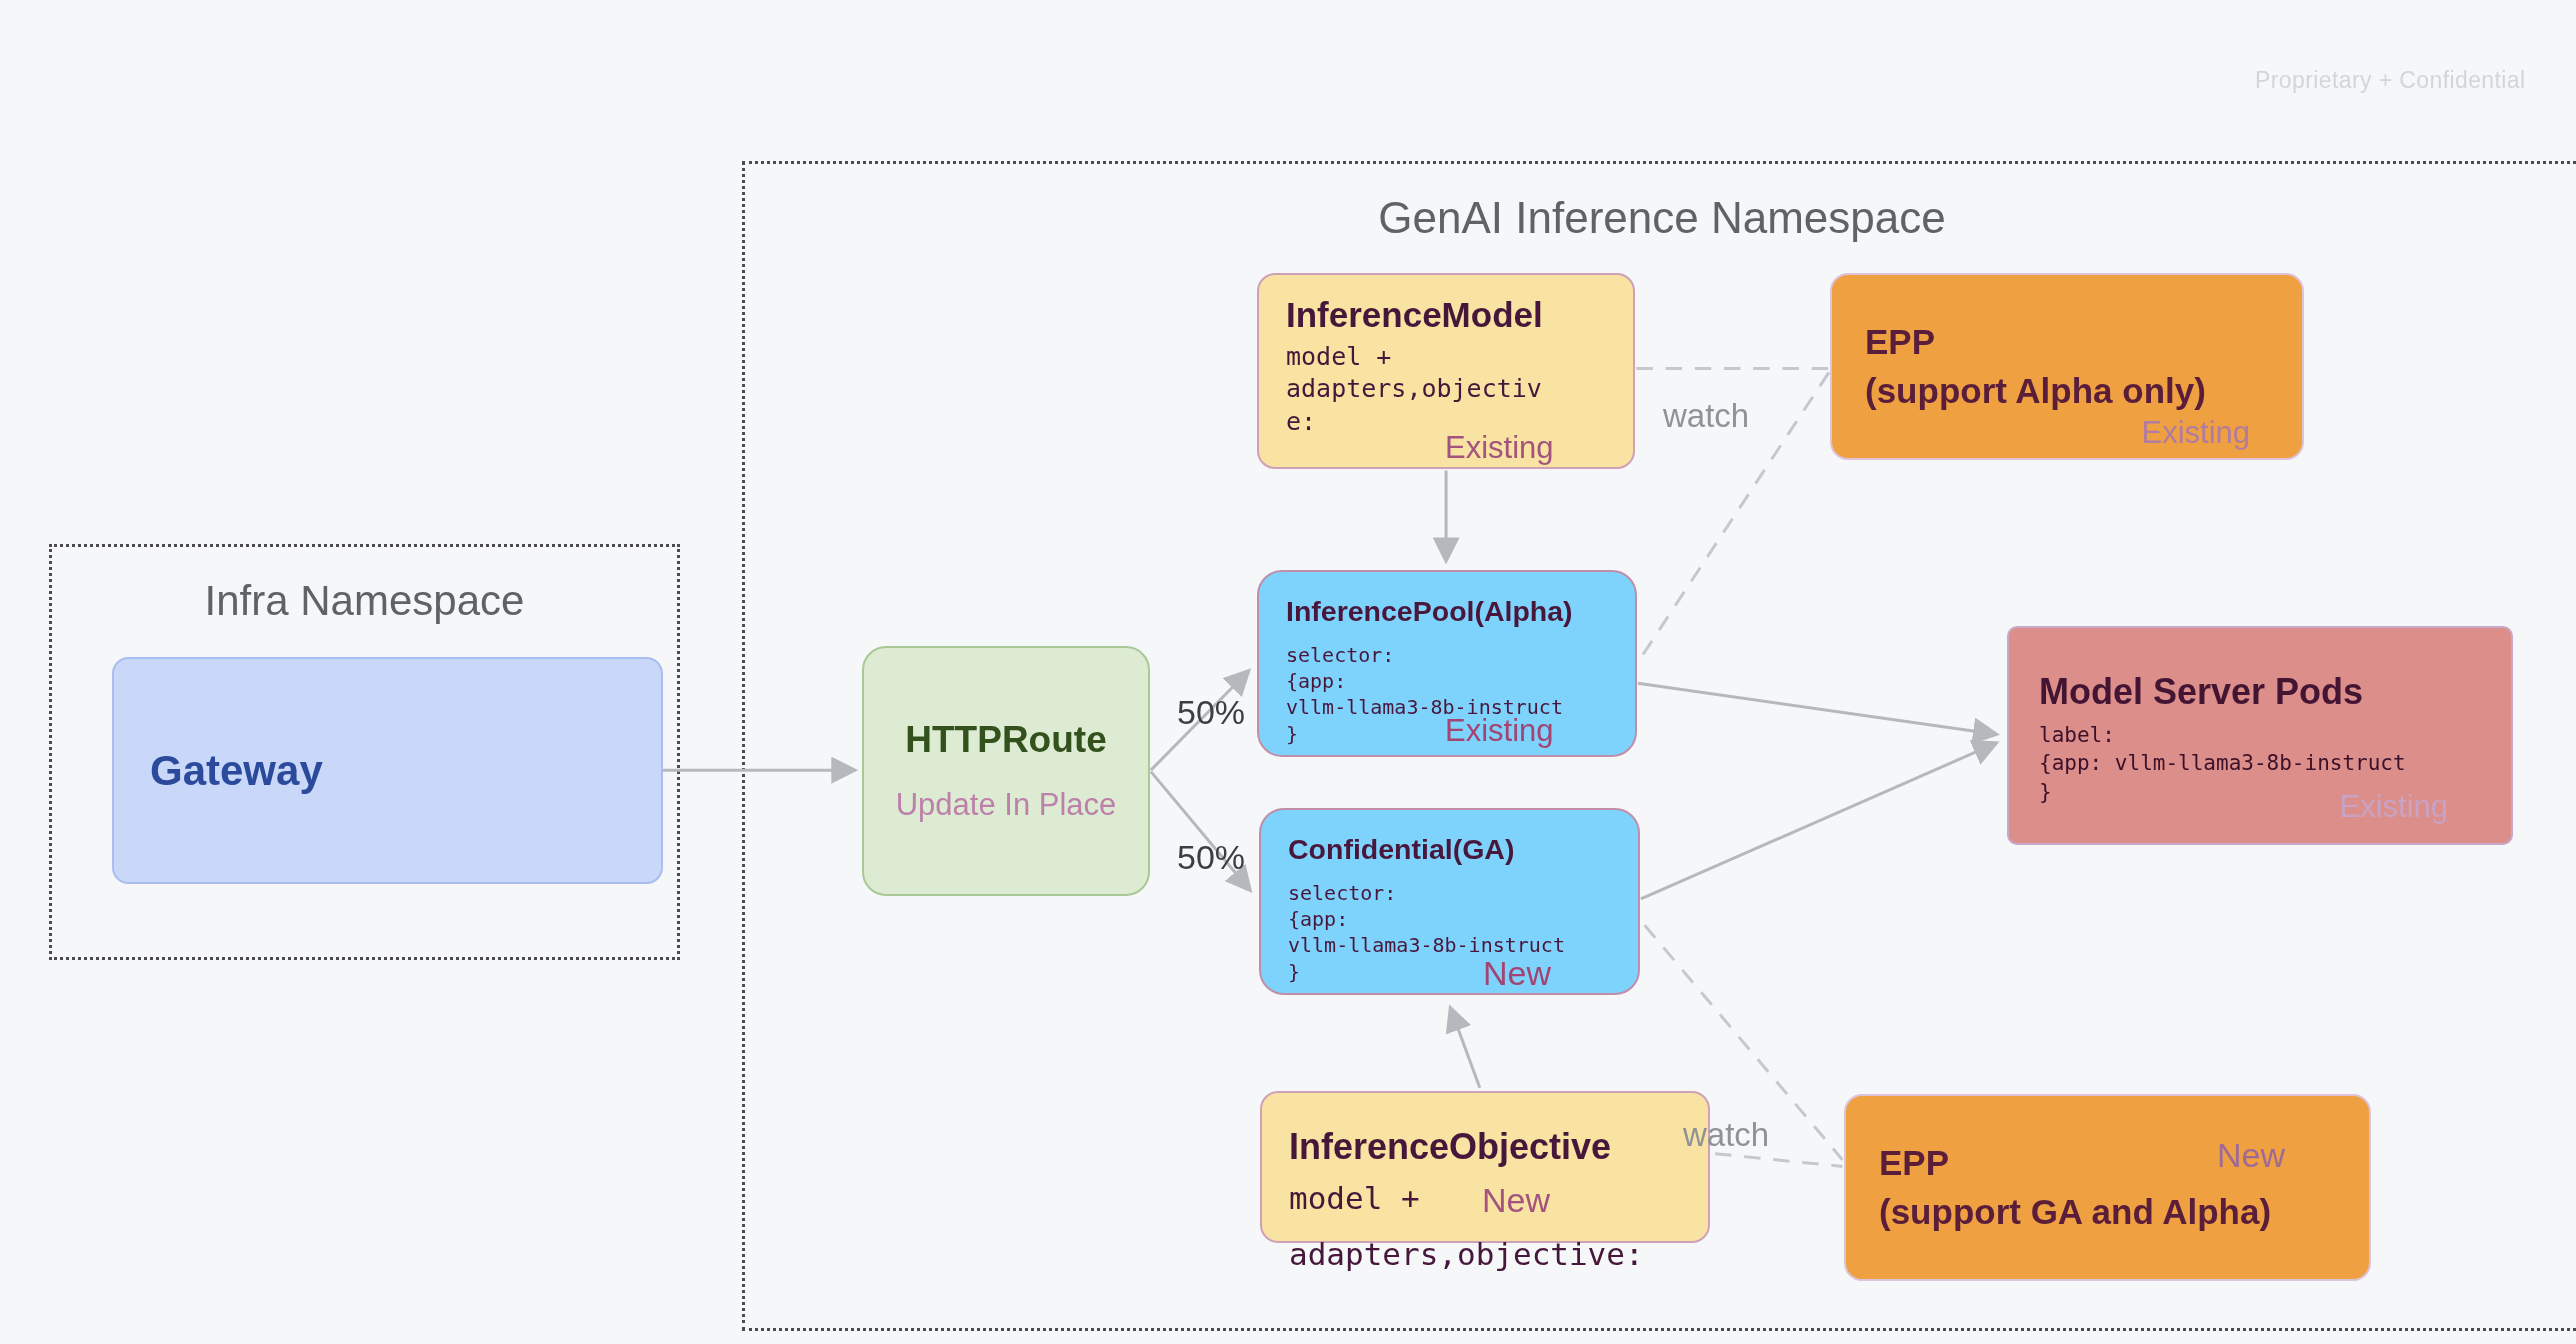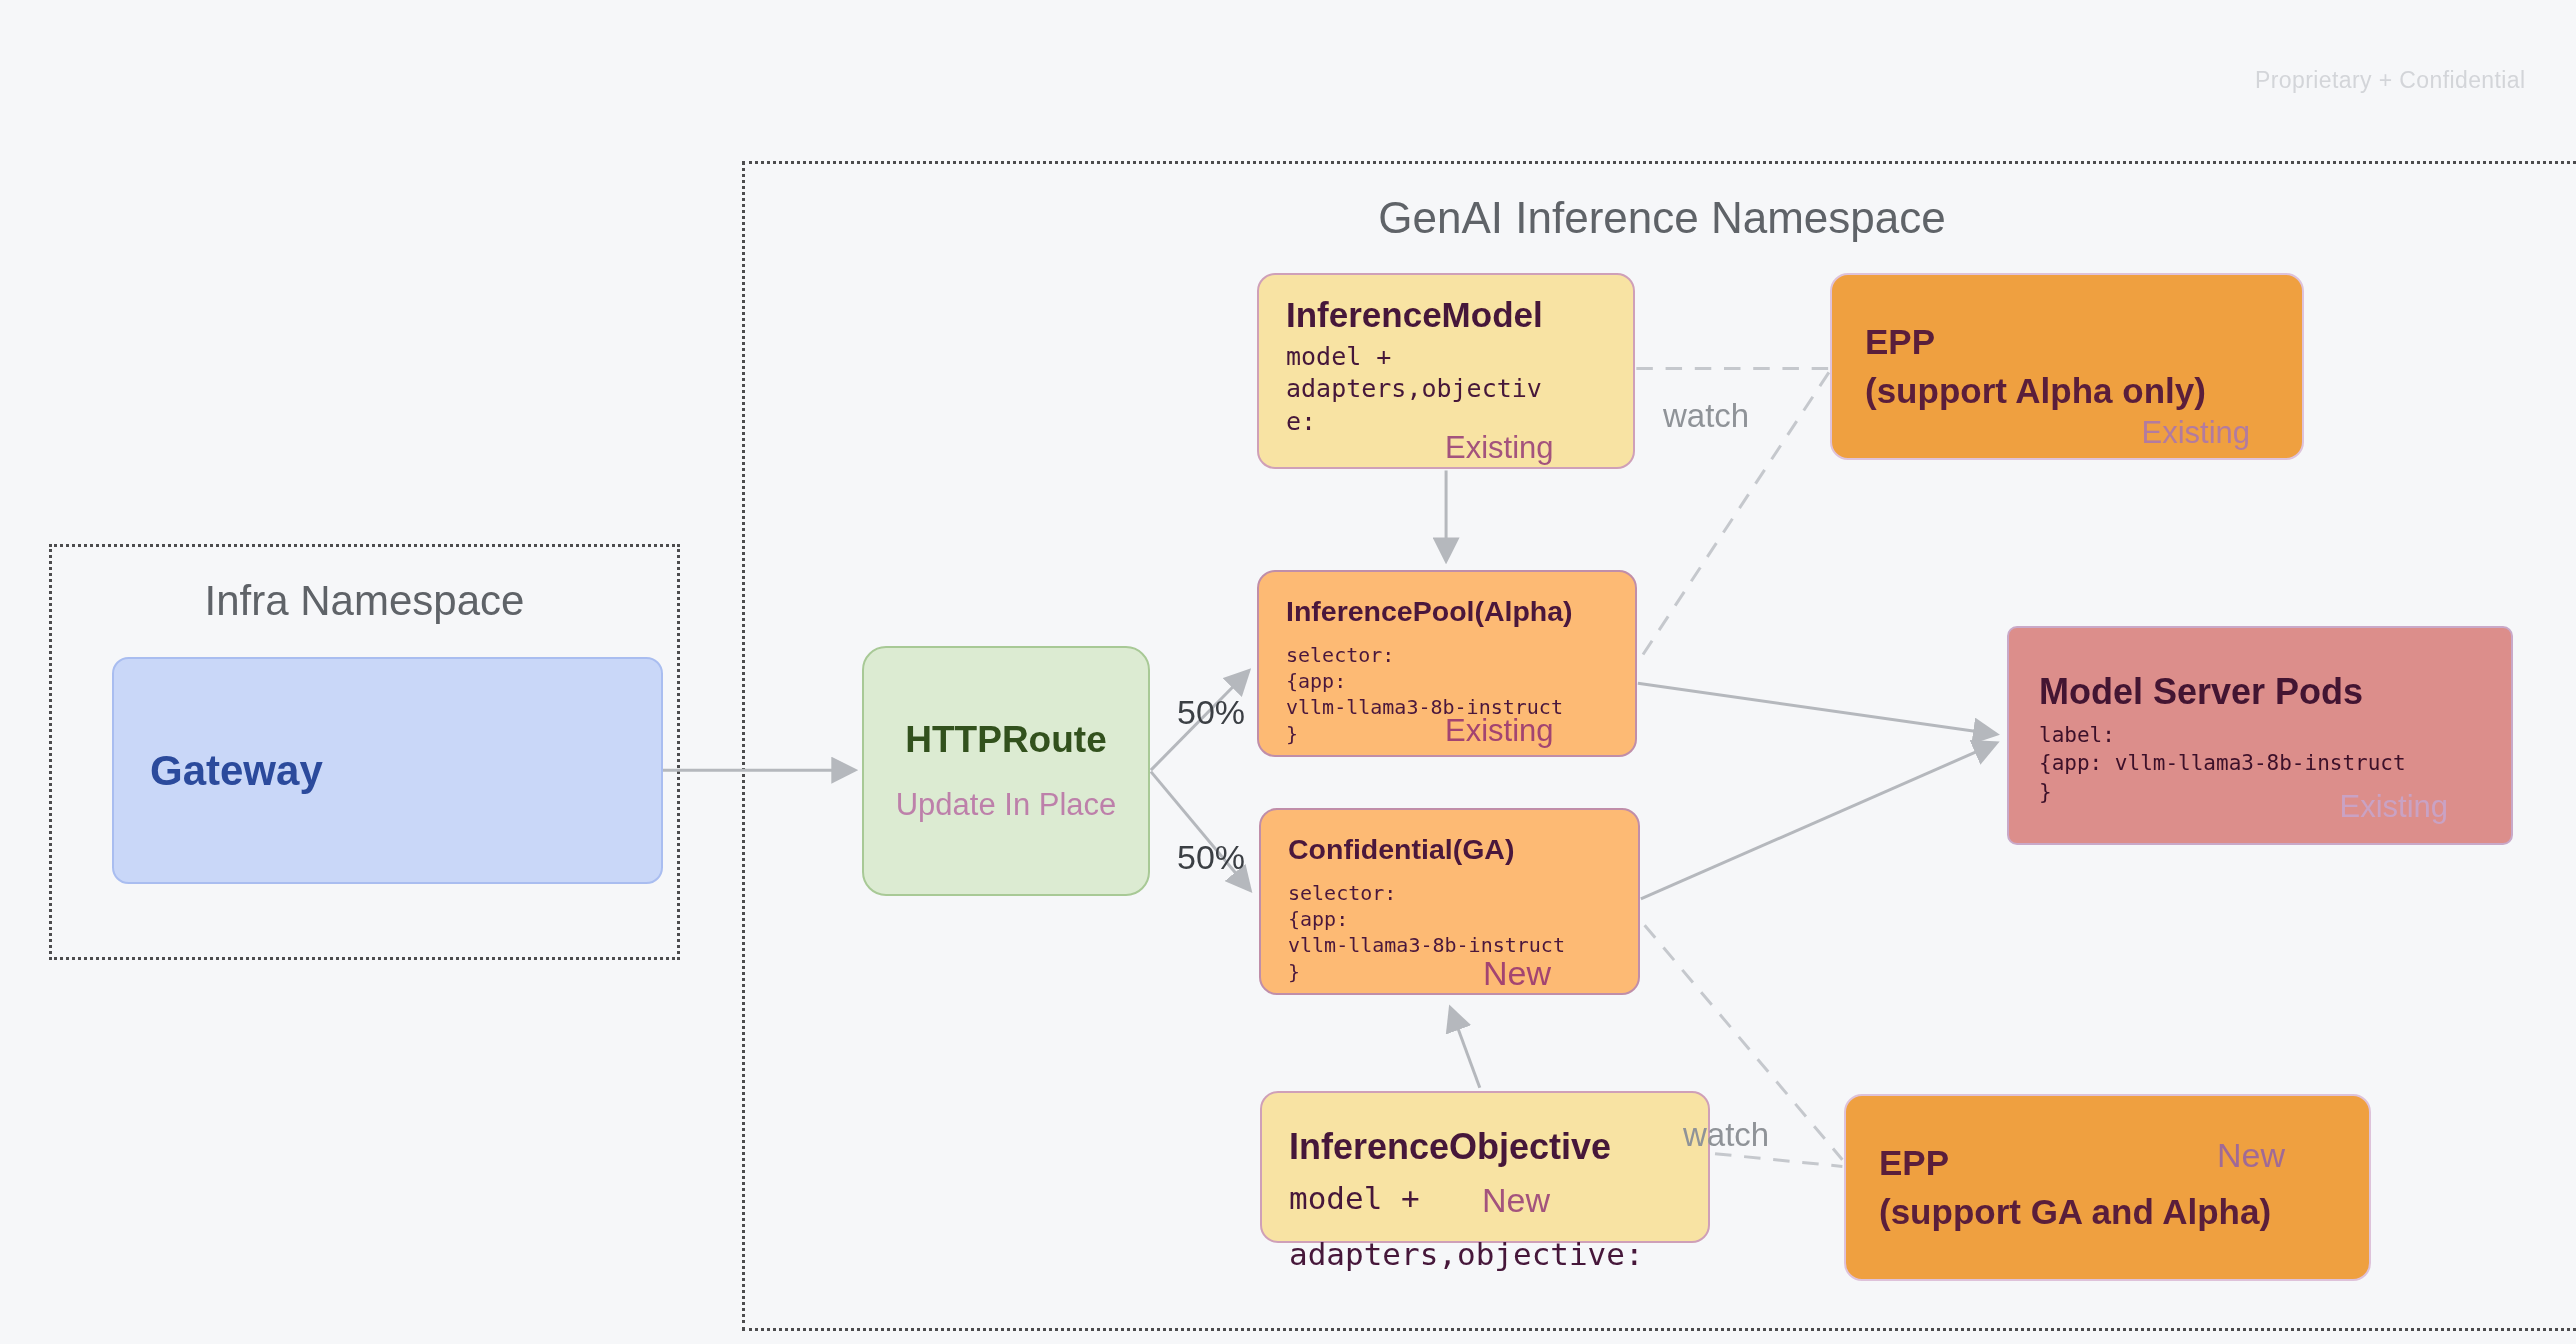--- a/index.html
+++ b/index.html
@@ -20,21 +20,21 @@
     font-size:44px; color:#5f6368;
   }
   .edges { position:absolute; left:0; top:0; }
   .node {
     position:absolute; box-sizing:border-box;
     border:2.6px solid; border-radius:18px;
   }
   .blue   { background:#c9d7f8; border-color:#a9bdf0; border-radius:16.5px; }
   .green  { background:#dcebd2; border-color:#a8c996; border-radius:24px; }
   .yellow { background:#f8e3a3; border-color:#cfa0b8; }
-  .pool   { background:#fdba74; border-color:#c08ea9; }
+  .pool   { background:#7dd3fc; border-color:#c08ea9;border-radius:25px; }
   .pods   { background:#dc8e8b; border-color:#c9a9c9; }
   .orange { background:#efa040; border-color:#dec2da; }
 
   .gateway-box { display:flex; align-items:center; padding-left:36px; }
   .gateway-title { font-size:42px; font-weight:700; color:#2b4a9c; }
 
   .route-box { display:flex; flex-direction:column; align-items:center; justify-content:center; gap:25.5px; }
   .route-title { font-size:37px; font-weight:700; color:#32511d; }
   .route-subtitle { font-size:31px; color:#bd80aa; }
 

